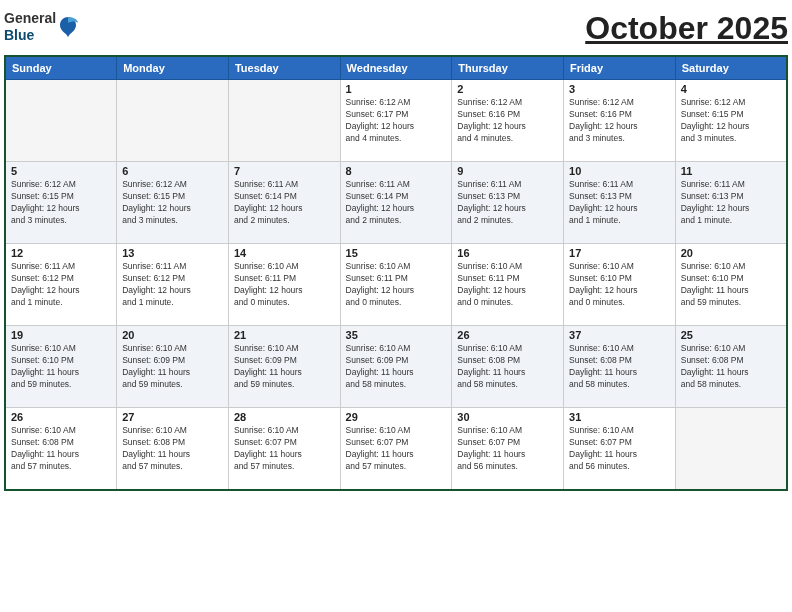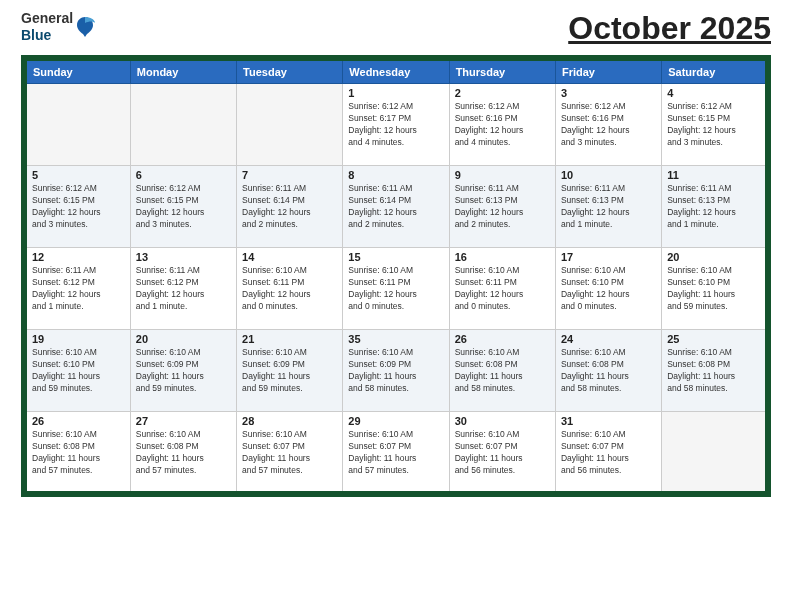--- a/index.html
+++ b/index.html
@@ -7,21 +7,21 @@
       font-family: Arial, sans-serif;
       background: #fff;
       width: 792px;
       height: 612px;
       overflow: hidden;
     }
     .page {
       width: 792px;
       height: 492px;
       background: #fff;
-      padding: 10px 21px;
+      padding: 10px 4px;
     }
     .header {
       display: flex;
       justify-content: space-between;
       align-items: flex-start;
       margin-bottom: 8px;
     }
     .logo {
       display: flex;
       align-items: center;
@@ -49,21 +49,21 @@
       color: #222;
       text-decoration: underline;
     }
     .location {
       font-size: 14px;
       color: #555;
     }
     .calendar {
       width: 100%;
       border-collapse: collapse;
-      border: 6px solid #14532d;
+      border: 2px solid #14532d;
     }
     .calendar th {
       background: #2a6bbf;
       color: #fff;
       font-size: 11px;
       font-weight: bold;
       text-align: left;
       padding: 5px 6px;
       border: 1px solid #1a5599;
     }
@@ -294,21 +294,21 @@
 and 58 minutes.</div>
           </td>
           <td>
             <span class="day-number">26</span>
             <div class="day-info" style="white-space: pre-line;">Sunrise: 6:10 AM
 Sunset: 6:08 PM
 Daylight: 11 hours
 and 58 minutes.</div>
           </td>
           <td>
-            <span class="day-number">24</span>
+            <span class="day-number">37</span>
             <div class="day-info" style="white-space: pre-line;">Sunrise: 6:10 AM
 Sunset: 6:08 PM
 Daylight: 11 hours
 and 58 minutes.</div>
           </td>
           <td>
             <span class="day-number">25</span>
             <div class="day-info" style="white-space: pre-line;">Sunrise: 6:10 AM
 Sunset: 6:08 PM
 Daylight: 11 hours

